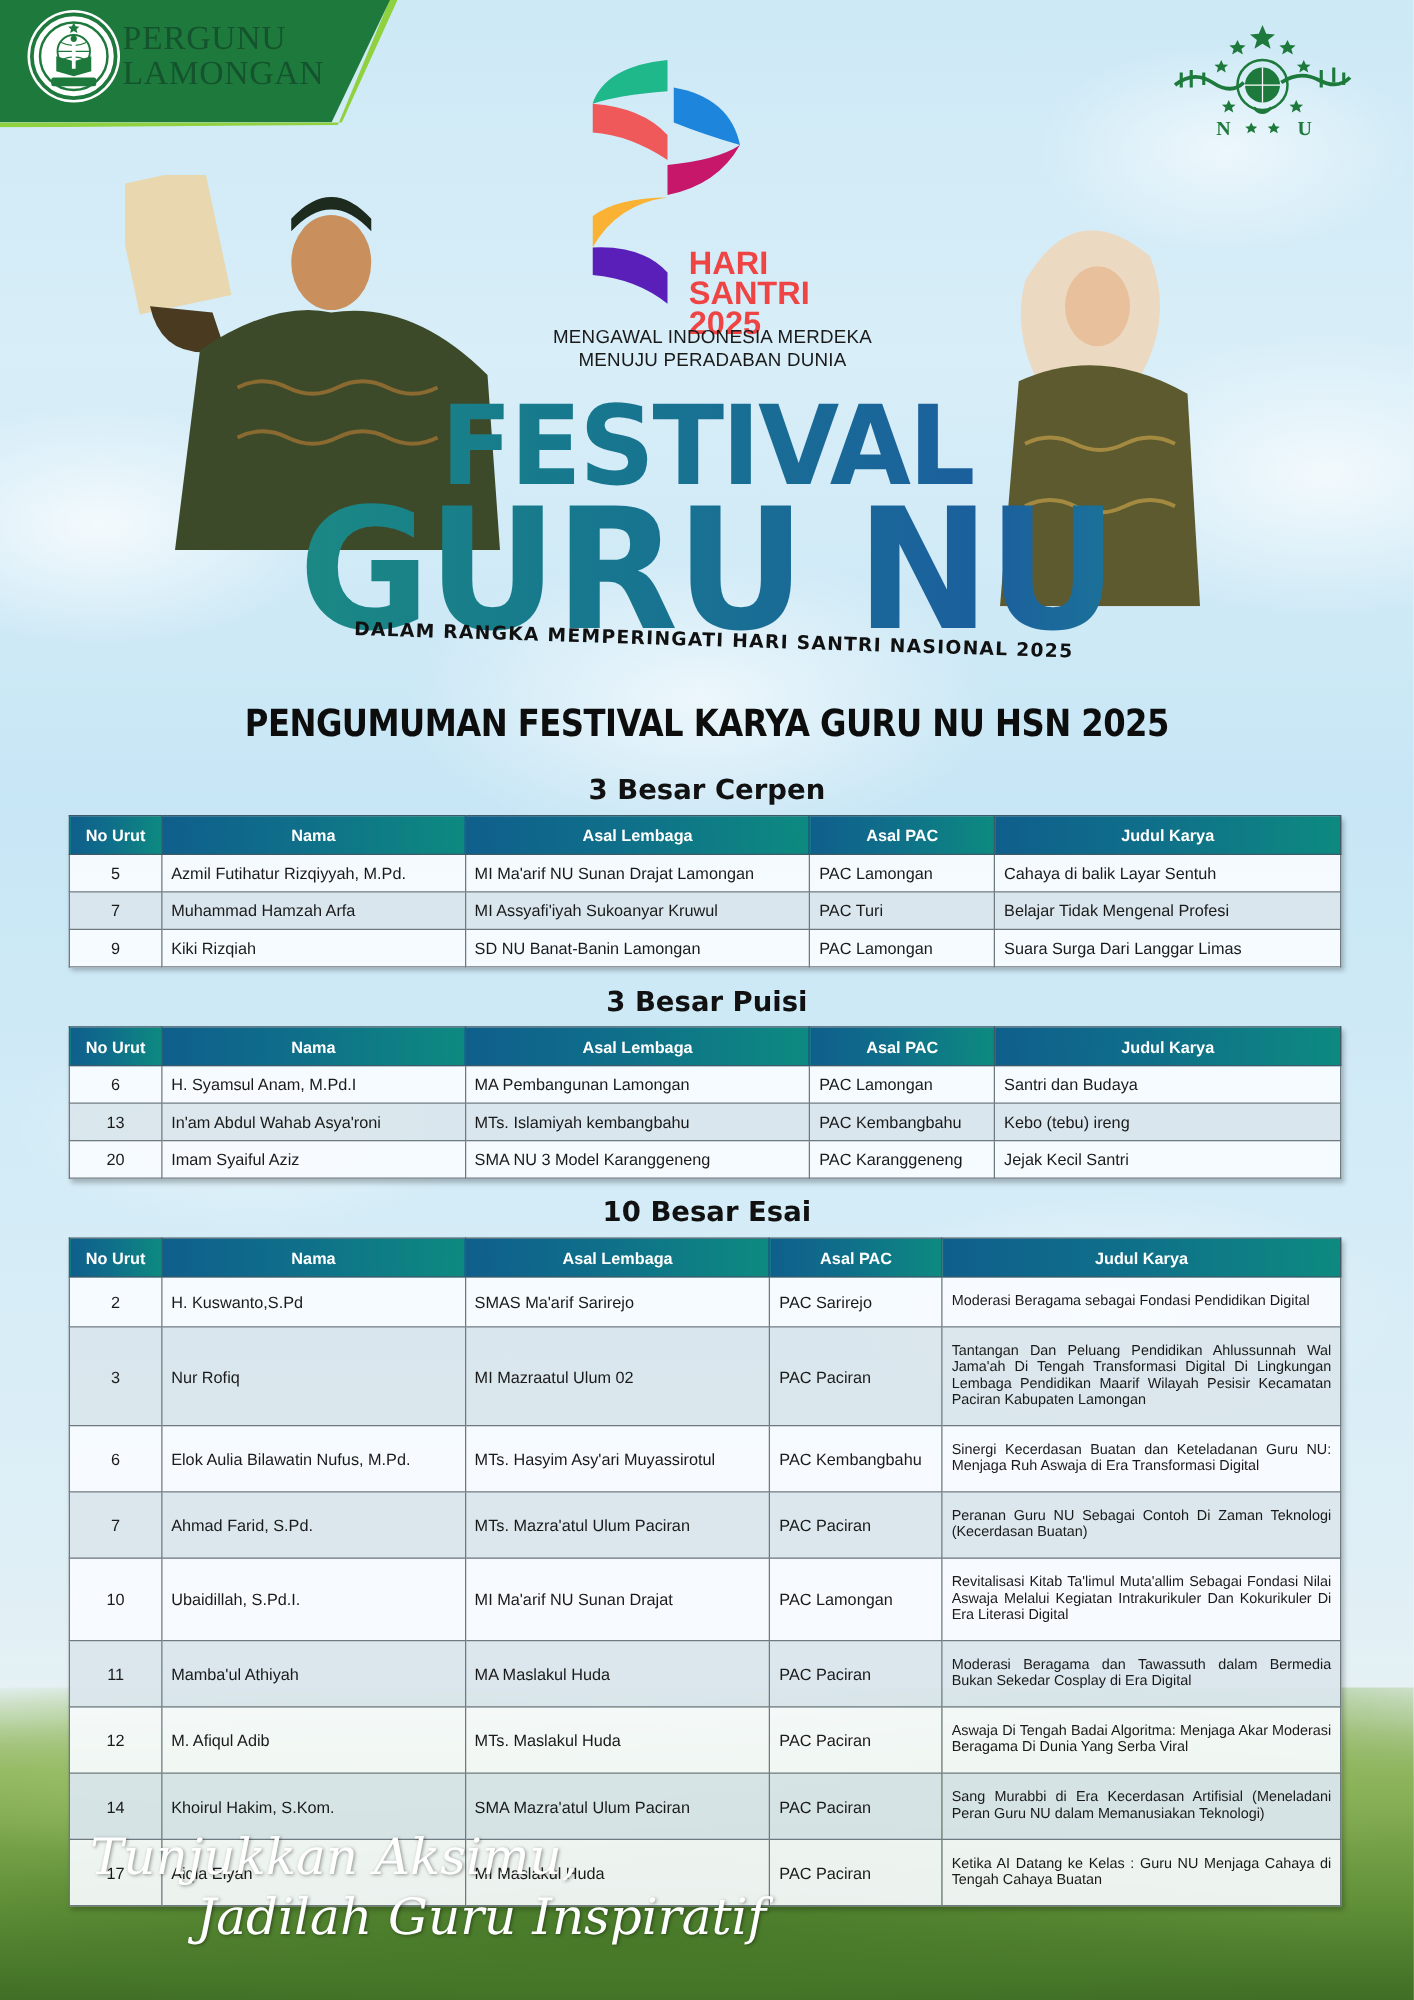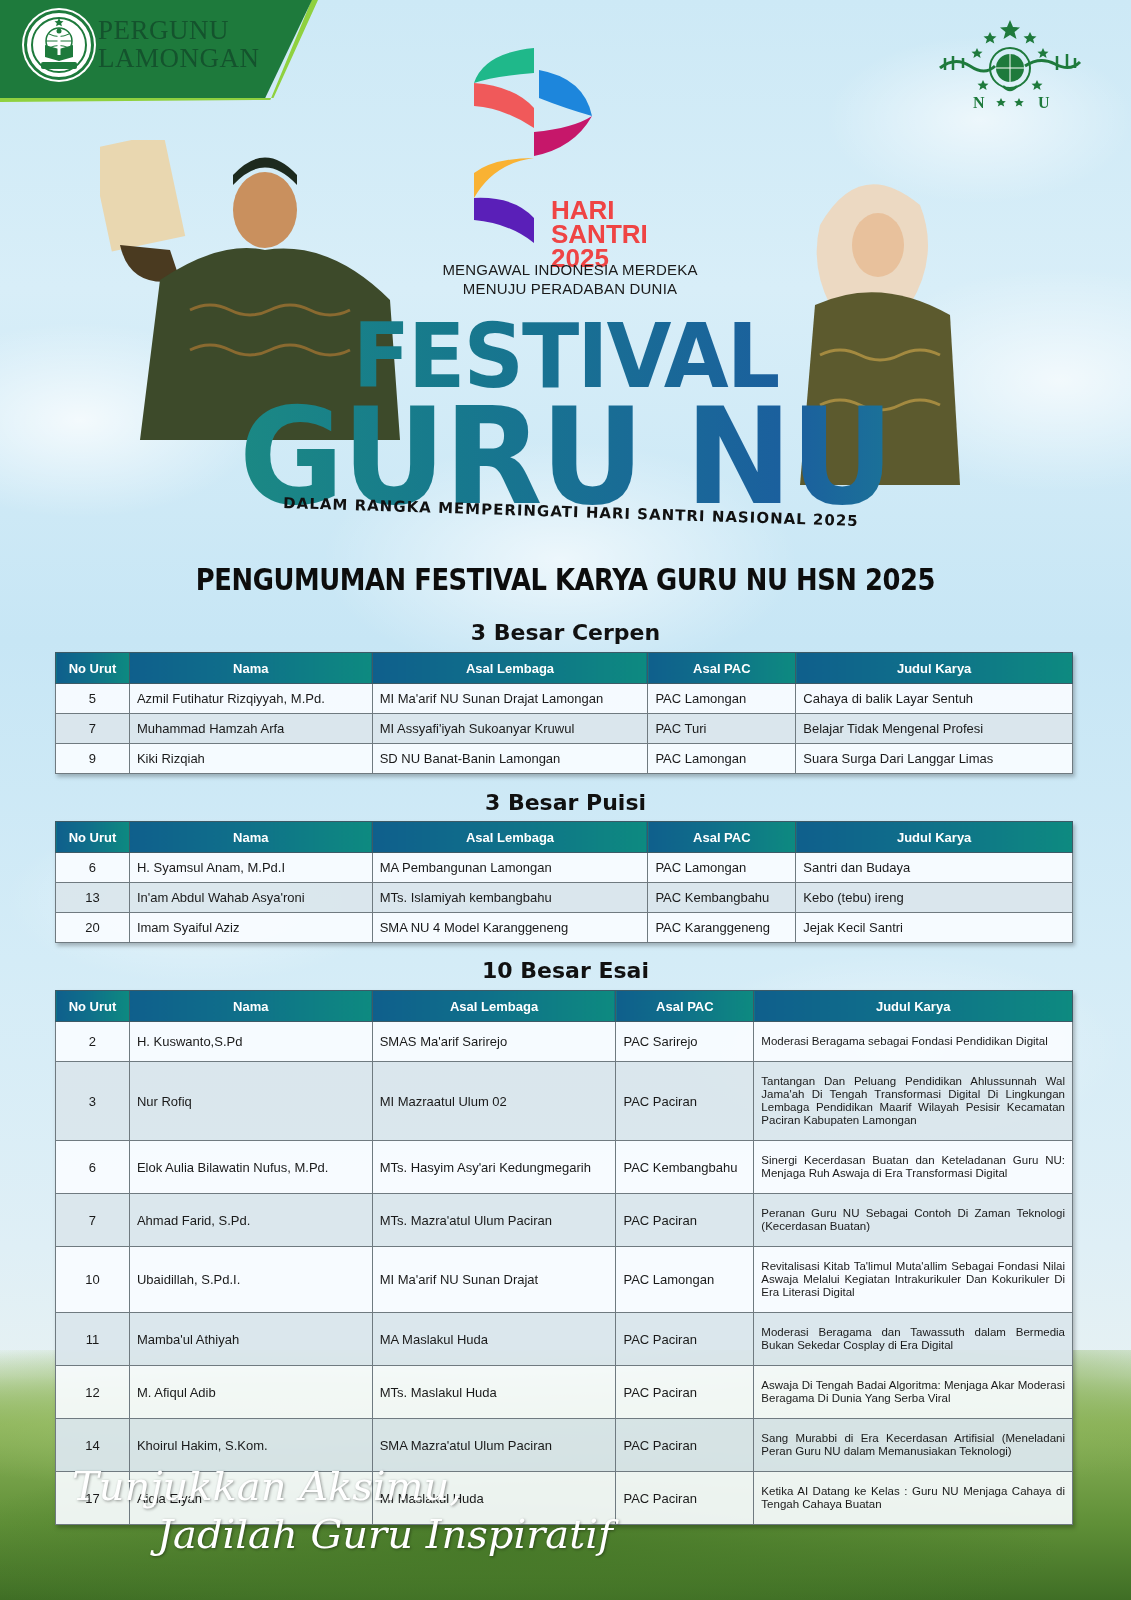--- a/index.html
+++ b/index.html
@@ -294,21 +294,21 @@
     <tr>
       <td class="no">13</td>
       <td>In'am Abdul Wahab Asya'roni</td>
       <td>MTs. Islamiyah kembangbahu</td>
       <td>PAC Kembangbahu</td>
       <td>Kebo (tebu) ireng</td>
     </tr>
     <tr>
       <td class="no">20</td>
       <td>Imam Syaiful Aziz</td>
-      <td>SMA NU 4 Model Karanggeneng</td>
+      <td>SMA NU 3 Model Karanggeneng</td>
       <td>PAC Karanggeneng</td>
       <td>Jejak Kecil Santri</td>
     </tr>
   </tbody>
 </table>
 
 <div class="sec-title" style="top:958px;">10 Besar Esai</div>
 <table class="res esai" style="top:990px;">
   <colgroup>
       <col style="width:74px">
@@ -337,21 +337,21 @@
     <tr style="height:63px">
       <td class="no">3</td>
       <td>Nur Rofiq</td>
       <td>MI Mazraatul Ulum 02</td>
       <td>PAC Paciran</td>
       <td class="judul">Tantangan Dan Peluang Pendidikan Ahlussunnah Wal Jama'ah Di Tengah Transformasi Digital Di Lingkungan Lembaga Pendidikan Maarif Wilayah Pesisir Kecamatan Paciran Kabupaten Lamongan</td>
     </tr>
     <tr style="height:34px">
       <td class="no">6</td>
       <td>Elok Aulia Bilawatin Nufus, M.Pd.</td>
-      <td>MTs. Hasyim Asy'ari Kedungmegarih</td>
+      <td>MTs. Hasyim Asy'ari Muyassirotul</td>
       <td>PAC Kembangbahu</td>
       <td class="judul">Sinergi Kecerdasan Buatan dan Keteladanan Guru NU: Menjaga Ruh Aswaja di Era Transformasi Digital</td>
     </tr>
     <tr style="height:34px">
       <td class="no">7</td>
       <td>Ahmad Farid, S.Pd.</td>
       <td>MTs. Mazra'atul Ulum Paciran</td>
       <td>PAC Paciran</td>
       <td class="judul">Peranan Guru NU Sebagai Contoh Di Zaman Teknologi (Kecerdasan Buatan)</td>
     </tr>

